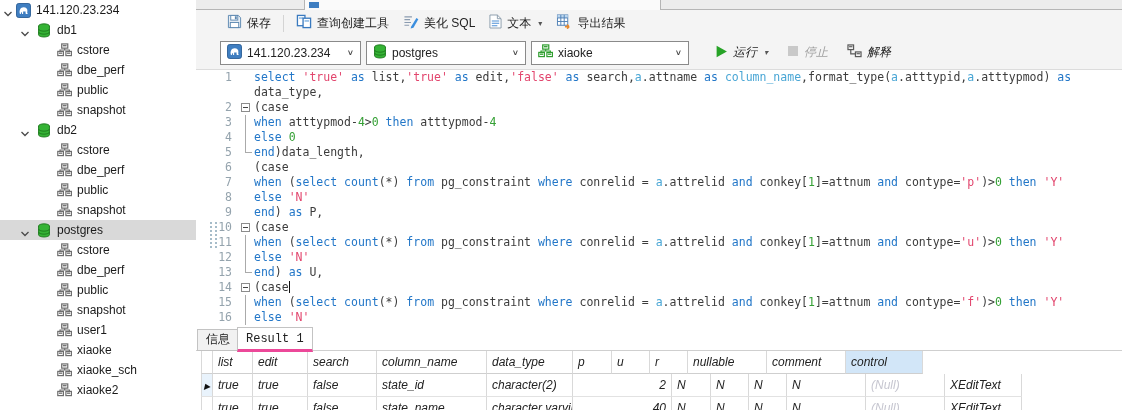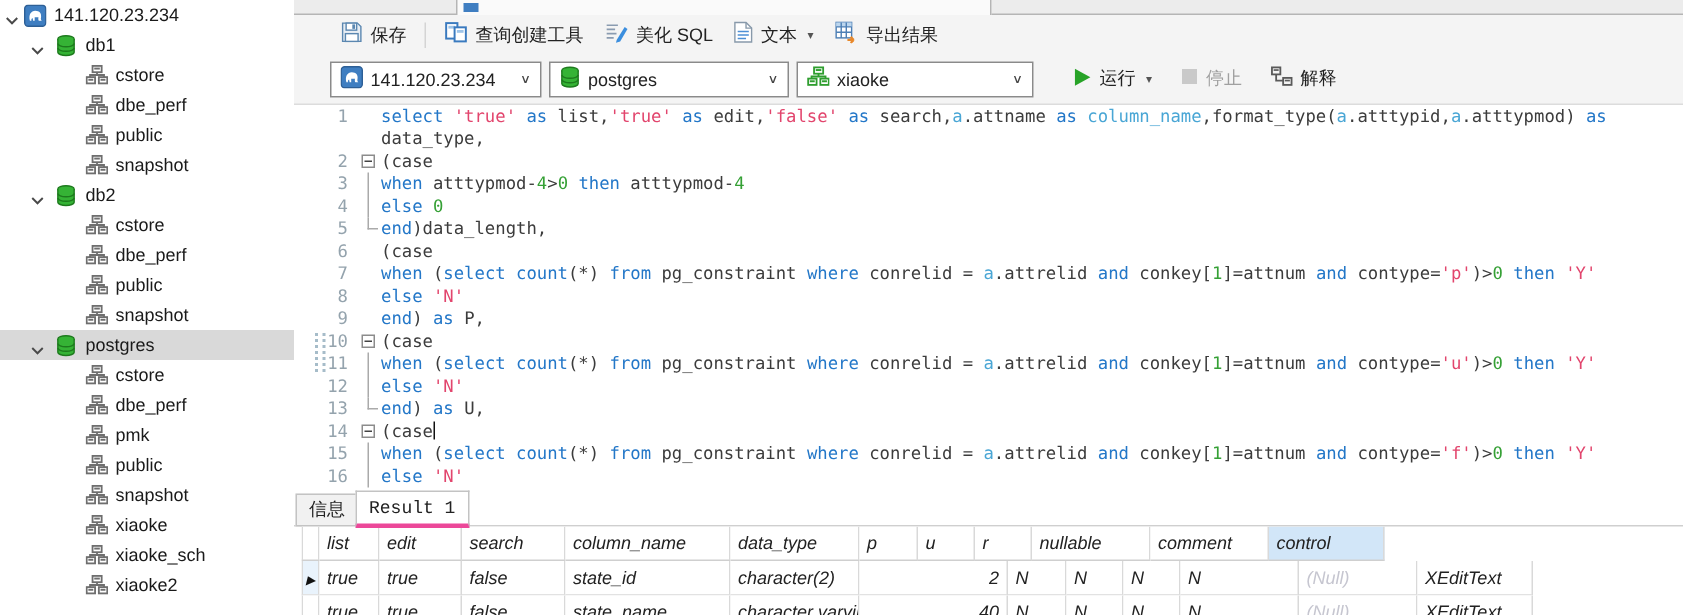--- a/index.html
+++ b/index.html
@@ -26,21 +26,21 @@
             display:flex;align-items:center;padding-left:24px;box-sizing:border-box;}
   .tbtn{display:flex;align-items:center;gap:5px;height:22px;padding:0 7px;cursor:default;}
   .tb-sep{width:1px;height:17px;background:#d4d4d4;margin:0 5px;}
   .tb-caret{font-size:8px;color:#555;margin-left:2px;}
 
   .toolbar2{position:absolute;left:0;top:36px;width:926px;height:34px;background:#f4f4f4;
             border-bottom:1px solid #dcdcdc;display:flex;align-items:center;padding-left:24px;box-sizing:border-box;}
   .combo{height:24px;background:#fff;border:1px solid #8a8a8a;display:flex;align-items:center;
          gap:5px;padding:0 6px;box-sizing:border-box;margin-right:5px;}
   .combo .chev{margin-left:auto;color:#444;font-size:10px;transform:scaleY(.8);}
-  .runbox{display:flex;align-items:flex-end;gap:5px;margin-left:14px;}
+  .runbox{display:flex;align-items:flex-end;gap:5px;margin-left:14px;font-style:italic;}
   .runlabel{color:#222;}
   .disabled-label{color:#a0a0a0;}
 
   
   .editor{position:absolute;left:0;top:70px;width:926px;height:256px;background:#fff;
           font-family:"DejaVu Sans Mono",monospace;font-size:11.5px;overflow:hidden;cursor:text;}
   .ed-line{position:relative;height:15px;line-height:15px;white-space:pre;}
   .ed-num{position:absolute;left:0;width:36px;text-align:right;color:#94a3ad;
           font-family:"DejaVu Sans Mono",monospace;}
   .ed-fold{position:absolute;left:44px;width:13px;height:15px;}
@@ -294,53 +294,53 @@
               <path d="M8.2 5.5 v2 M3.2 9 v-1.5 h10 v1.5"></path>
               <rect x="0.8" y="9" width="6" height="4.5"></rect>
               <rect x="9.5" y="9" width="6" height="4.5"></rect>
             </g>
             <g fill="#6e6e6e">
               <rect x="6.2" y="2.2" width="4" height="1.4"></rect>
               <rect x="2" y="10.2" width="3.5" height="1.4"></rect>
               <rect x="10.7" y="10.2" width="3.5" height="1.4"></rect>
             </g>
           </svg></span>
-        <span class="tree-label" style="left:77px">pmk</span>
-      </div>
-      <div class="tree-row">
-        <span class="tree-icon" style="left:57px"><svg width="15" height="14" viewBox="0 0 16 15">
-            <g stroke="#6e6e6e" fill="none" stroke-width="1.3">
-              <rect x="5" y="1" width="6.5" height="4.5"></rect>
-              <path d="M8.2 5.5 v2 M3.2 9 v-1.5 h10 v1.5"></path>
-              <rect x="0.8" y="9" width="6" height="4.5"></rect>
-              <rect x="9.5" y="9" width="6" height="4.5"></rect>
-            </g>
-            <g fill="#6e6e6e">
-              <rect x="6.2" y="2.2" width="4" height="1.4"></rect>
-              <rect x="2" y="10.2" width="3.5" height="1.4"></rect>
-              <rect x="10.7" y="10.2" width="3.5" height="1.4"></rect>
-            </g>
-          </svg></span>
         <span class="tree-label" style="left:77px">public</span>
       </div>
       <div class="tree-row">
         <span class="tree-icon" style="left:57px"><svg width="15" height="14" viewBox="0 0 16 15">
             <g stroke="#6e6e6e" fill="none" stroke-width="1.3">
               <rect x="5" y="1" width="6.5" height="4.5"></rect>
               <path d="M8.2 5.5 v2 M3.2 9 v-1.5 h10 v1.5"></path>
               <rect x="0.8" y="9" width="6" height="4.5"></rect>
               <rect x="9.5" y="9" width="6" height="4.5"></rect>
             </g>
             <g fill="#6e6e6e">
               <rect x="6.2" y="2.2" width="4" height="1.4"></rect>
               <rect x="2" y="10.2" width="3.5" height="1.4"></rect>
               <rect x="10.7" y="10.2" width="3.5" height="1.4"></rect>
             </g>
           </svg></span>
         <span class="tree-label" style="left:77px">snapshot</span>
+      </div>
+      <div class="tree-row">
+        <span class="tree-icon" style="left:57px"><svg width="15" height="14" viewBox="0 0 16 15">
+            <g stroke="#6e6e6e" fill="none" stroke-width="1.3">
+              <rect x="5" y="1" width="6.5" height="4.5"></rect>
+              <path d="M8.2 5.5 v2 M3.2 9 v-1.5 h10 v1.5"></path>
+              <rect x="0.8" y="9" width="6" height="4.5"></rect>
+              <rect x="9.5" y="9" width="6" height="4.5"></rect>
+            </g>
+            <g fill="#6e6e6e">
+              <rect x="6.2" y="2.2" width="4" height="1.4"></rect>
+              <rect x="2" y="10.2" width="3.5" height="1.4"></rect>
+              <rect x="10.7" y="10.2" width="3.5" height="1.4"></rect>
+            </g>
+          </svg></span>
+        <span class="tree-label" style="left:77px">user1</span>
       </div>
       <div class="tree-row">
         <span class="tree-icon" style="left:57px"><svg width="15" height="14" viewBox="0 0 16 15">
             <g stroke="#6e6e6e" fill="none" stroke-width="1.3">
               <rect x="5" y="1" width="6.5" height="4.5"></rect>
               <path d="M8.2 5.5 v2 M3.2 9 v-1.5 h10 v1.5"></path>
               <rect x="0.8" y="9" width="6" height="4.5"></rect>
               <rect x="9.5" y="9" width="6" height="4.5"></rect>
             </g>
             <g fill="#6e6e6e">

